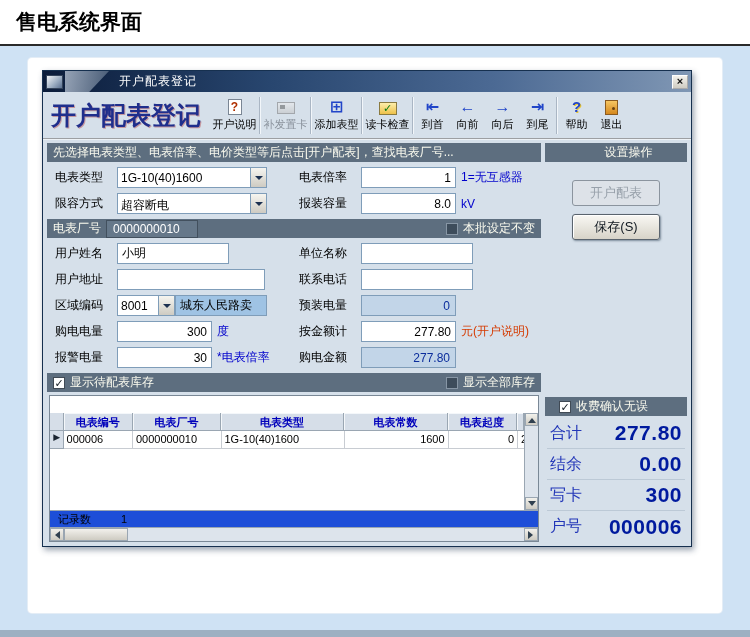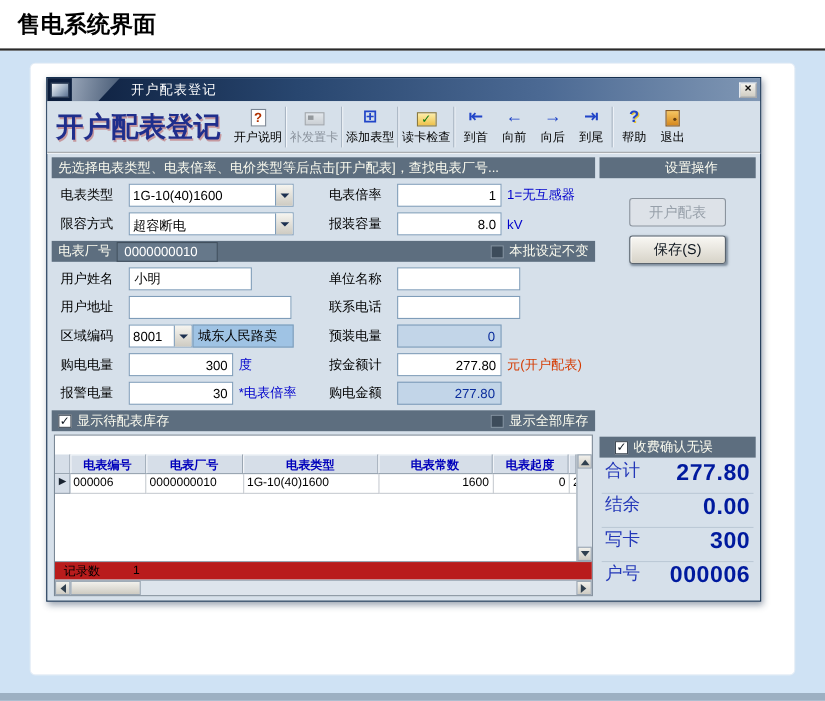--- a/index.html
+++ b/index.html
@@ -130,36 +130,36 @@
   .vscroll { width:14px; background:#dde4ec; border-left:1px solid #9aa6b2;
     display:flex; flex-direction:column; justify-content:space-between; }
   .sbtn { height:13px; background:linear-gradient(#f2f1ec,#cecbc2);
     border:1px solid #9aa6b2; display:flex; align-items:center; justify-content:center; }
   .sbtn.h { width:14px; height:100%; }
   .tri-up { border:4px solid transparent; border-bottom:5px solid #30404f; margin-top:-3px; }
   .tri-down { border:4px solid transparent; border-top:5px solid #30404f; margin-bottom:-3px; }
   .tri-left { border:4px solid transparent; border-right:5px solid #30404f; margin-left:-3px; }
   .tri-right { border:4px solid transparent; border-left:5px solid #30404f; margin-right:-3px; }
   .g-footer { display:flex; align-items:center; gap:30px; height:17px;
-    background:#b91c1c; border-top:1px solid #9aa6b2; padding:0 8px; font-size:11px; }
+    background:#1d4ed8; border-top:1px solid #9aa6b2; padding:0 8px; font-size:11px; }
   .hscroll { display:flex; height:14px; background:#dde4ec; border-top:1px solid #9aa6b2; }
   .hthumb { width:64px; background:linear-gradient(#f2f1ec,#cecbc2); border:1px solid #9aa6b2; }
 
   
   .panel-title { justify-content:center; margin-bottom:8px;padding-left:31px; }
   .panel-btn { width:88px; height:26px; margin:4px auto; display:block;
     background:linear-gradient(#f9f8f4,#d7d3c8); border:1px solid #5a646e;
     border-radius:3px; box-shadow:1px 1px 2px rgba(40,60,80,.5), inset 1px 1px 0 #fff;
     font-size:13px; font-family:inherit; color:#101820; cursor:default; }
   .panel-btn.first { margin-top:10px; }
   .panel-btn.disabled { color:#97a0aa; box-shadow:none; border-color:#8b949e;
     background:#dde2e8; }
   .confirm-bar { margin-top:4px; padding-left:14px; }
   .summary { padding:2px 2px 0 2px; }
-  .sum-row { display:flex; justify-content:space-between; align-items:flex-start;
+  .sum-row { display:flex; justify-content:space-between; align-items:center;
     height:31px; border-bottom:1px solid #bcc9d6; padding:0 3px; }
   .sum-row:last-child { border-bottom:none; }
   .sum-label { color:#2337b8; font-size:16px; font-family:"DejaVu Serif","Liberation Serif",serif; }
   .sum-value { color:#001a9e; font-size:21px; font-weight:bold; letter-spacing:.5px; }
 </style>
 </head>
 <body>
 
 <div class="page-header">
   <span class="page-title">售电系统界面</span>
@@ -317,21 +317,21 @@
         </div>
 
         <div class="frow">
           <span class="lbl">购电电量</span>
           <span class="ctrlA">
             <input class="txt num w95" value="300" style="">
             <span class="unit blue">度</span>
           </span>
           <span class="lbl2">按金额计</span>
           <input class="txt num w95" value="277.80" style="">
-          <span class="unit red">元(开户配表)</span>
+          <span class="unit red">元(开户说明)</span>
         </div>
 
         <div class="frow">
           <span class="lbl">报警电量</span>
           <span class="ctrlA">
             <input class="txt num w95" value="30" style="">
             <span class="unit blue">*电表倍率</span>
           </span>
           <span class="lbl2">购电金额</span>
           <span class="ro w95">277.80</span>

